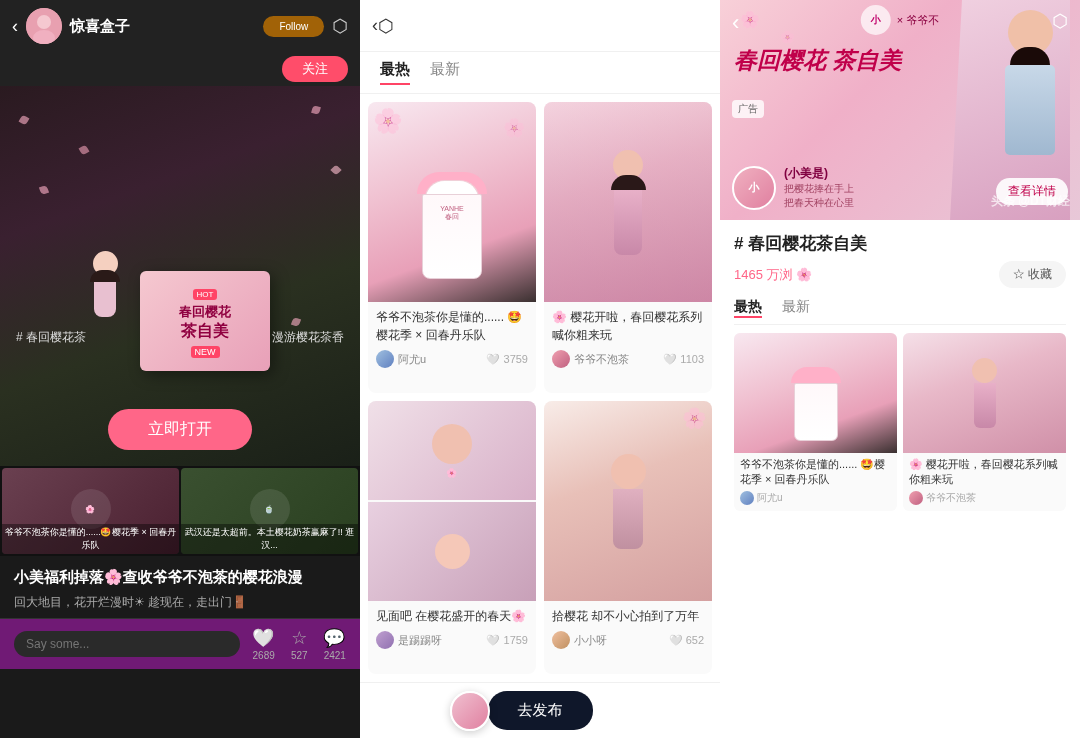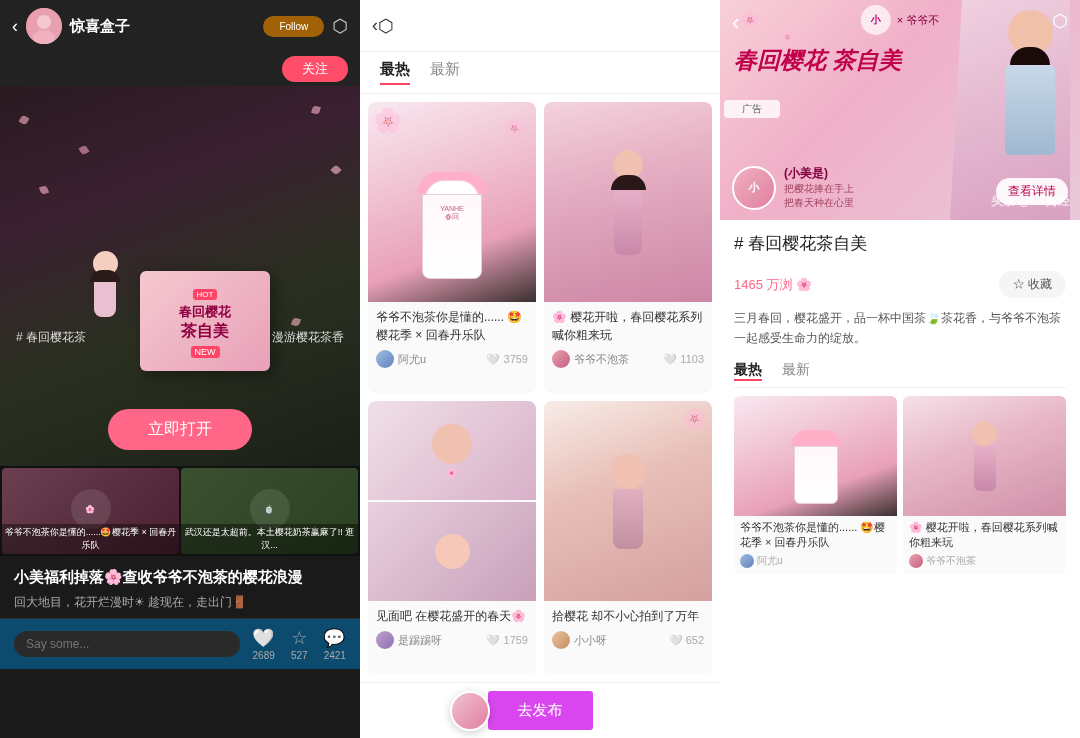--- a/index.html
+++ b/index.html
@@ -200,21 +200,21 @@
       margin-top: 4px;
       line-height: 1.6;
     }
 
     
     .left-actions {
       display: flex;
       align-items: center;
       padding: 8px 14px;
       border-top: 1px solid #333;
-      background: #0c4a6e;
+      background: #701a75;
       gap: 0;
     }
     .left-comment-input {
       flex: 1;
       background: #2a2a2a;
       border: none;
       border-radius: 20px;
       padding: 6px 12px;
       color: #aaa;
       font-size: 12px;
@@ -349,24 +349,24 @@
     
     .mid-publish-bar {
       height: 56px;
       background: #fff;
       border-top: 1px solid #f0f0f0;
       display: flex;
       align-items: center;
       justify-content: center;
     }
     .mid-publish-btn {
-      background: #d946ef;
+      background: #0f172a;
       color: #fff;
       border: none;
-      border-radius: 3px;
+      border-radius: 19px;
       padding: 10px 30px;
       font-size: 15px;
       cursor: pointer;
       display: flex;
       align-items: center;
       gap: 6px;
     }
 
     
     .panel-right {
@@ -397,24 +397,24 @@
       position: absolute;
       top: 10px;
       right: 12px;
       font-size: 18px;
       color: #fff;
       cursor: pointer;
     }
     .right-hero-ad-badge {
       position: absolute;
       top: 60px;
-      left: 4px;
+      left: 12px;
       background: rgba(255,255,255,0.8);
       border-radius: 4px;
-      padding: 2px 18px;
+      padding: 2px 6px;
       font-size: 10px;
       color: #666;
     }
 
     .right-detail-btn {
       position: absolute;
       bottom: 15px;
       right: 12px;
       background: rgba(255,255,255,0.9);
       color: #c0004a;
@@ -447,23 +447,23 @@
       color: #fff;
       font-weight: 600;
     }
 
     
     .right-content {
       padding: 12px 14px;
     }
     .right-hashtag {
       font-size: 17px;
-      font-weight: 400;
+      font-weight: 700;
       color: #222;
-      margin-bottom: 16px;
+      margin-bottom: 6px;
     }
     .right-stats-row {
       display: flex;
       align-items: center;
       justify-content: space-between;
       margin-bottom: 10px;
     }
     .right-views {
       font-size: 13px;
       color: #ff6688;
@@ -879,21 +879,20 @@
     <div class="right-hashtag"># 春回樱花茶自美</div>
 
     <div class="right-stats-row">
       <div class="right-views">
         <span>1465 万浏</span>
         <span>🌸</span>
       </div>
       <button class="right-collect-btn">☆ 收藏</button>
     </div>
 
-    <div class="right-desc">三月春回，樱花盛开，品一杯中国茶🍃茶花香，与爷爷不泡茶一起感受生命力的绽放。</div>
 
     <div class="right-tabs">
       <span class="right-tab active">最热</span>
       <span class="right-tab">最新</span>
     </div>
 
     <div class="right-mini-grid">
 
       <div class="right-mini-card">
         <div class="right-mini-card-img" style="background:linear-gradient(160deg,#f8e8f0 0%,#f0c0d0 40%,#e8a0b8 70%,#3a3030 100%);display:flex;align-items:flex-end;justify-content:center;padding-bottom:6px;">

